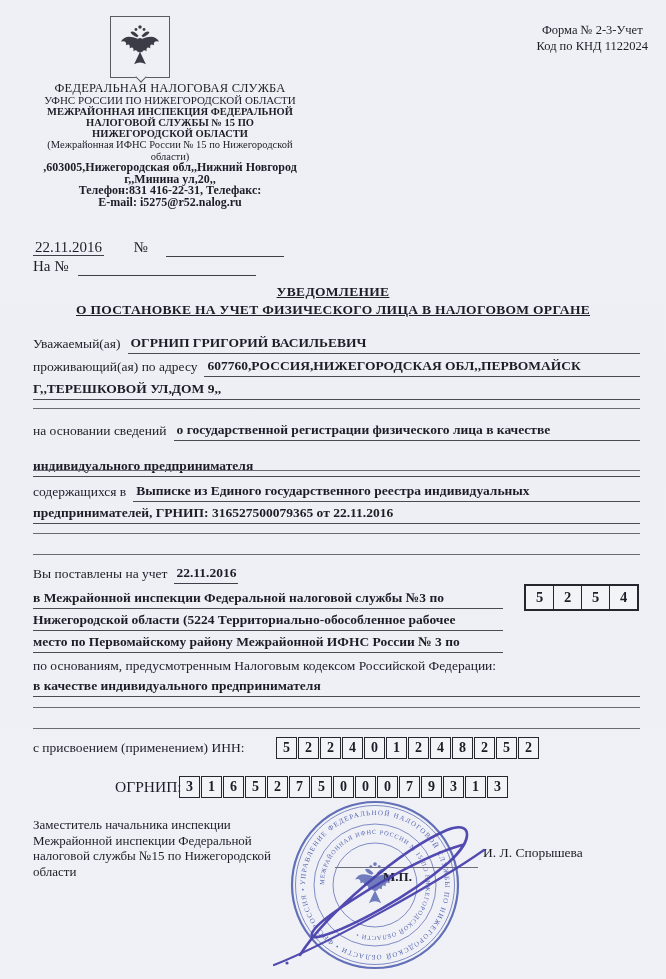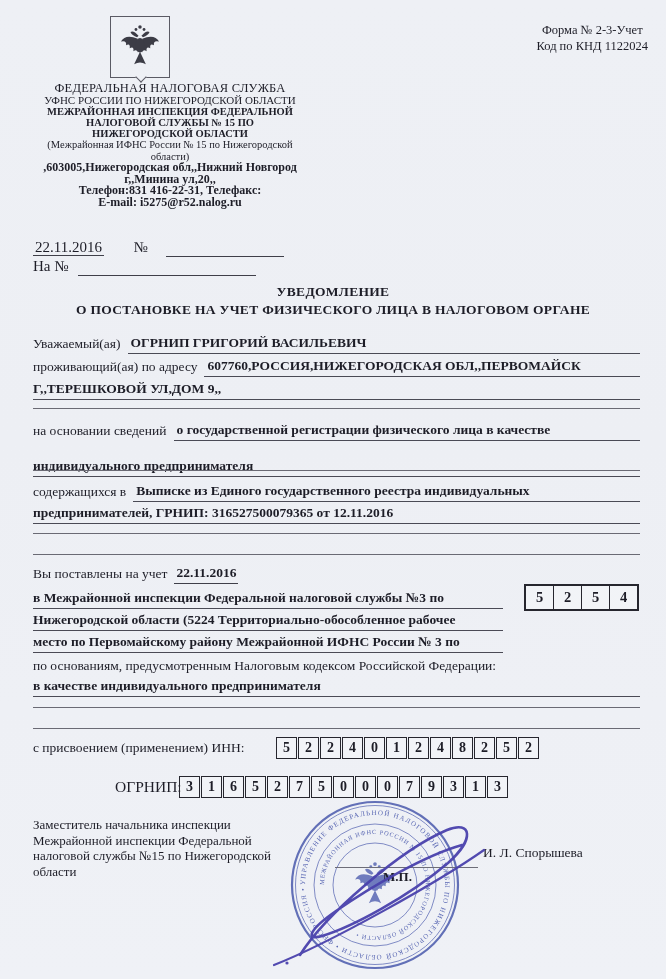--- a/index.html
+++ b/index.html
@@ -26,21 +26,21 @@
   .lh3{font-size:11px;line-height:12px;}
   .lhb{font-size:10.5px;line-height:11px;font-weight:bold;}
   .lh4{font-size:10.5px;line-height:11.5px;}
   .lh5{font-size:12px;line-height:11.5px;font-weight:bold;}
   
   .date-row{position:absolute;left:33px;top:238px;width:260px;font-size:15px;line-height:19px;}
   .date-val{border-bottom:1px solid #3f3f49;padding:0 2px;}
   .numline{display:inline-block;width:118px;border-bottom:1px solid #3f3f49;vertical-align:bottom;height:15px;}
   .naline{display:inline-block;width:178px;border-bottom:1px solid #3f3f49;vertical-align:bottom;height:15px;}
   
-  .doc-title{position:absolute;left:0;top:283px;width:666px;text-align:center;font-weight:bold;font-size:13.5px;line-height:18px;letter-spacing:.3px;}
+  .doc-title{position:absolute;left:0;top:283px;width:666px;text-align:center;font-weight:bold;font-size:13.5px;line-height:18px;letter-spacing:.3px;text-decoration:underline;}
   
   .tl{position:absolute;left:33px;width:607px;height:21px;display:flex;align-items:flex-end;font-size:13.5px;line-height:20px;white-space:nowrap;}
   .tl .lbl{padding-right:7px;text-align:center;}
   .tl .fill{flex:1;border-bottom:1px solid #4a4a55;font-weight:bold;padding-left:3px;overflow:hidden;}
   .tl.narrow{width:470px;}
   .blank{position:absolute;left:33px;width:607px;height:20px;border-bottom:1px solid #6a6a74;}
   .ulval{border-bottom:1px solid #3f3f49;font-weight:bold;padding:0 2px;}
   
   .code-box{position:absolute;left:524px;top:584px;display:flex;border:2px solid #26262e;background:rgba(255,255,255,.25);}
   .code-box .cell{width:27px;height:23px;text-align:center;font-weight:bold;font-size:14.5px;line-height:23px;border-left:1.5px solid #26262e;}
@@ -144,21 +144,21 @@
   <div class="tl" style="top:456px">
     <span class="fill" style="padding-left:0">индивидуального предпринимателя</span>
   </div>
   <div class="blank" style="top:450px"></div>
 
   <div class="tl" style="top:481px">
     <span class="lbl">содержащихся в</span>
     <span class="fill">Выписке из Единого государственного реестра индивидуальных</span>
   </div>
   <div class="tl" style="top:503px">
-    <span class="fill" style="padding-left:0">предпринимателей, ГРНИП: 316527500079365 от 12.11.2016</span>
+    <span class="fill" style="padding-left:0">предпринимателей, ГРНИП: 316527500079365 от 22.11.2016</span>
   </div>
   <div class="blank" style="top:513px"></div>
   <div class="blank" style="top:534px"></div>
 
   <div class="tl" style="top:563px">
     <span class="lbl">Вы поставлены на учет</span>
     <span class="ulval">22.11.2016</span>
   </div>
 
   <div class="tl narrow" style="top:588px">

